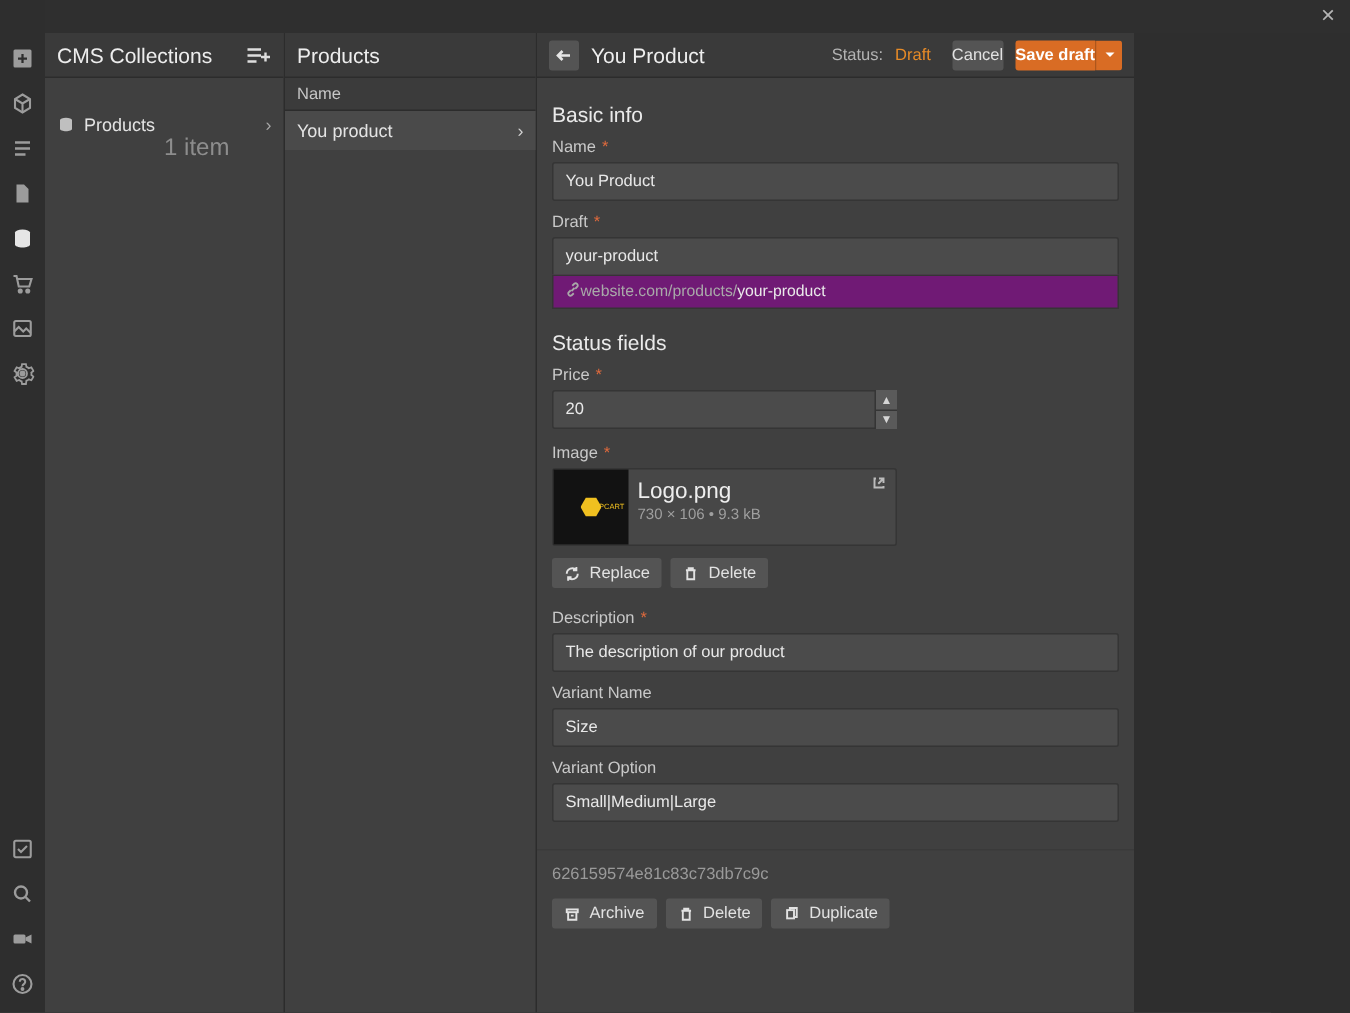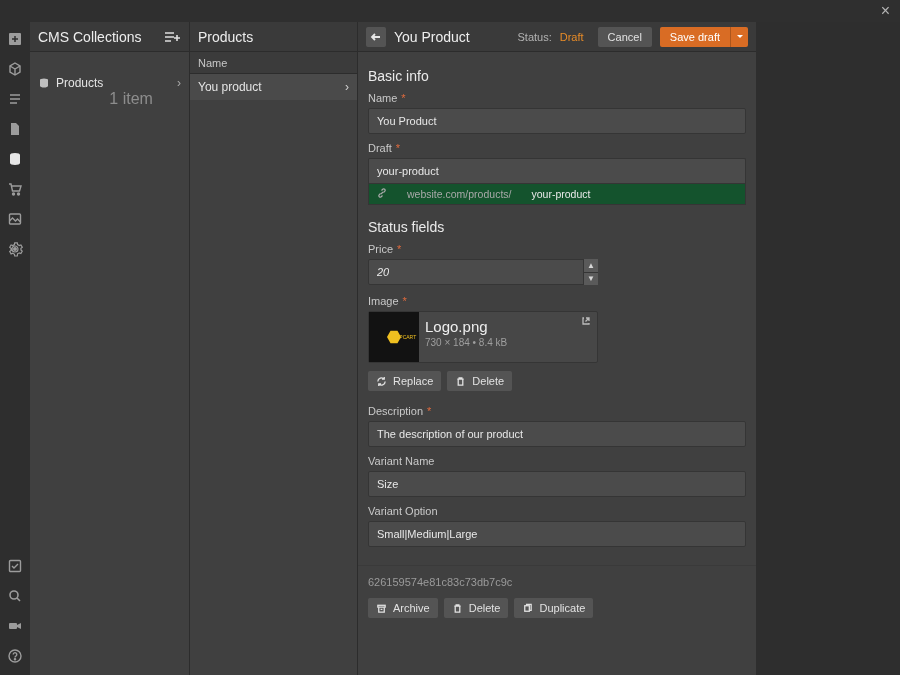--- a/index.html
+++ b/index.html
@@ -38,37 +38,37 @@
 .item-row { display: flex; align-items: center; padding: 6px 8px; background: #4a4a4a; cursor: pointer; color: #e4e4e4; }
 .item-row .chev { margin-left: auto; color: #d2d2d2; }
 
 
 .panel-col3 { flex: 1; display: flex; flex-direction: column; overflow-y: auto; }
 .detail-hd { height: 30px; background: #3a3a3a; border-bottom: 1px solid #2c2c2c; display: flex; align-items: center; padding: 0 8px; gap: 8px; }
 .back-btn { width: 20px; height: 20px; background: #545454; border-radius: 2px; display: flex; align-items: center; justify-content: center; cursor: pointer; color: #e6e6e6; }
 .detail-title { font-size: 14px; color: #eee; flex: 1; }
 .status-label { color: #b3b3b3; font-size: 11px; }
 .status-value { color: #e78b27; font-size: 11px; margin-right: 6px; }
-.btn { border: none; padding: 4px 10px; border-radius: 2px; font-size: 11px; cursor: pointer; }
+.btn { border: none; padding: 4px 0; border-radius: 2px; font-size: 11px; cursor: pointer; }
 .btn-grey { background: #545454; color: #e2e2e2; }
-.btn-orange { background: #d96c24; color: #fff; }
+.btn-orange { background: #d96c24; color: #fff; font-weight: bold; }
 .btn-split { display: flex; }
 .btn-split .main { border-radius: 2px 0 0 2px; }
 .btn-split .drop { width: 18px; background: #d96c24; border-left: 1px solid rgba(0,0,0,.2); border-radius: 0 2px 2px 0; display: flex; align-items: center; justify-content: center; color: #fff; cursor: pointer; }
 
 .detail-body { padding: 10px 10px 20px 10px; overflow-y: auto; }
 .sect-title { font-size: 14px; color: #eaeaea; margin: 6px 0 8px 0; }
 .fld-label { font-size: 11px; color: #c9c9c9; margin-bottom: 4px; display: flex; gap: 4px; }
 .fld-label .req { color: #e06a3d; }
 .input { width: 100%; background: #4b4b4b; border: 1px solid #353535; padding: 6px 8px; color: #e8e8e8; font-size: 11px; border-radius: 2px; margin-bottom: 8px; }
-.slug-preview { background: #14532d; border: 1px solid #353535; padding: 4px 8px; color: #a9a9a9; font-size: 10.5px; display: flex; gap: 20px; margin-bottom: 10px; }
+.slug-preview { background: #701a75; border: 1px solid #353535; padding: 4px 8px; color: #a9a9a9; font-size: 10.5px; display: flex; gap: 0; margin-bottom: 10px; }
 .slug-preview .white { color: #eaeaea; }
 
 .num-wrap { position: relative; width: 230px; margin-bottom: 10px; }
-.num-wrap .input { margin-bottom: 0; padding-right: 22px; font-style: italic; }
+.num-wrap .input { margin-bottom: 0; padding-right: 22px; }
 .steppers { position: absolute; right: 0; top: 0; bottom: 0; width: 15px; display: flex; flex-direction: column; border-left: 1px solid #353535; }
 .stepper { flex: 1; background: #5a5a5a; display: flex; align-items: center; justify-content: center; font-size: 8px; color: #d6d6d6; cursor: pointer; }
 .stepper:first-child { border-bottom: 1px solid #353535; }
 
 .img-card { display: flex; border: 1px solid #353535; border-radius: 2px; width: 230px; margin-bottom: 8px; background: #474747; }
 .img-thumb { width: 50px; height: 50px; background: #121212; display: flex; align-items: center; justify-content: center; position: relative; }
 .img-thumb .hex { width: 14px; height: 14px; background: #f0c020; clip-path: polygon(25% 6%,75% 6%,100% 50%,75% 94%,25% 94%,0 50%); }
 .img-thumb .hex-label { position: absolute; font-size: 5px; color: #f0c020; left: 22px; }
 .img-meta { flex: 1; padding: 6px 6px; position: relative; }
 .img-meta .fname { color: #eee; font-size: 15px; }
@@ -282,21 +282,21 @@
           <span>Image</span>
             <span class="req">*</span>
         </div>
         <div class="img-card">
           <div class="img-thumb">
             <div class="hex"></div>
               <div class="hex-label">SNIPCART</div>
           </div>
           <div class="img-meta">
             <div class="fname">Logo.png</div>
-            <div class="fmeta">730 × 184 • 8.4 kB</div>
+            <div class="fmeta">730 × 106 • 9.3 kB</div>
             <span class="pop">
               <svg width="10" height="10" viewBox="0 0 10 10" fill="none" stroke="currentColor" stroke-width="1.3">
                   <path d="M3 2H2v6h6V7M5 2h3v3M8 2L4.5 5.5"></path>
                 </svg>
             </span>
           </div>
         </div>
         <div class="btn-row">
           <button class="btn-sm">
             <svg viewBox="0 0 12 12" fill="none" stroke="currentColor" stroke-width="1.4">

